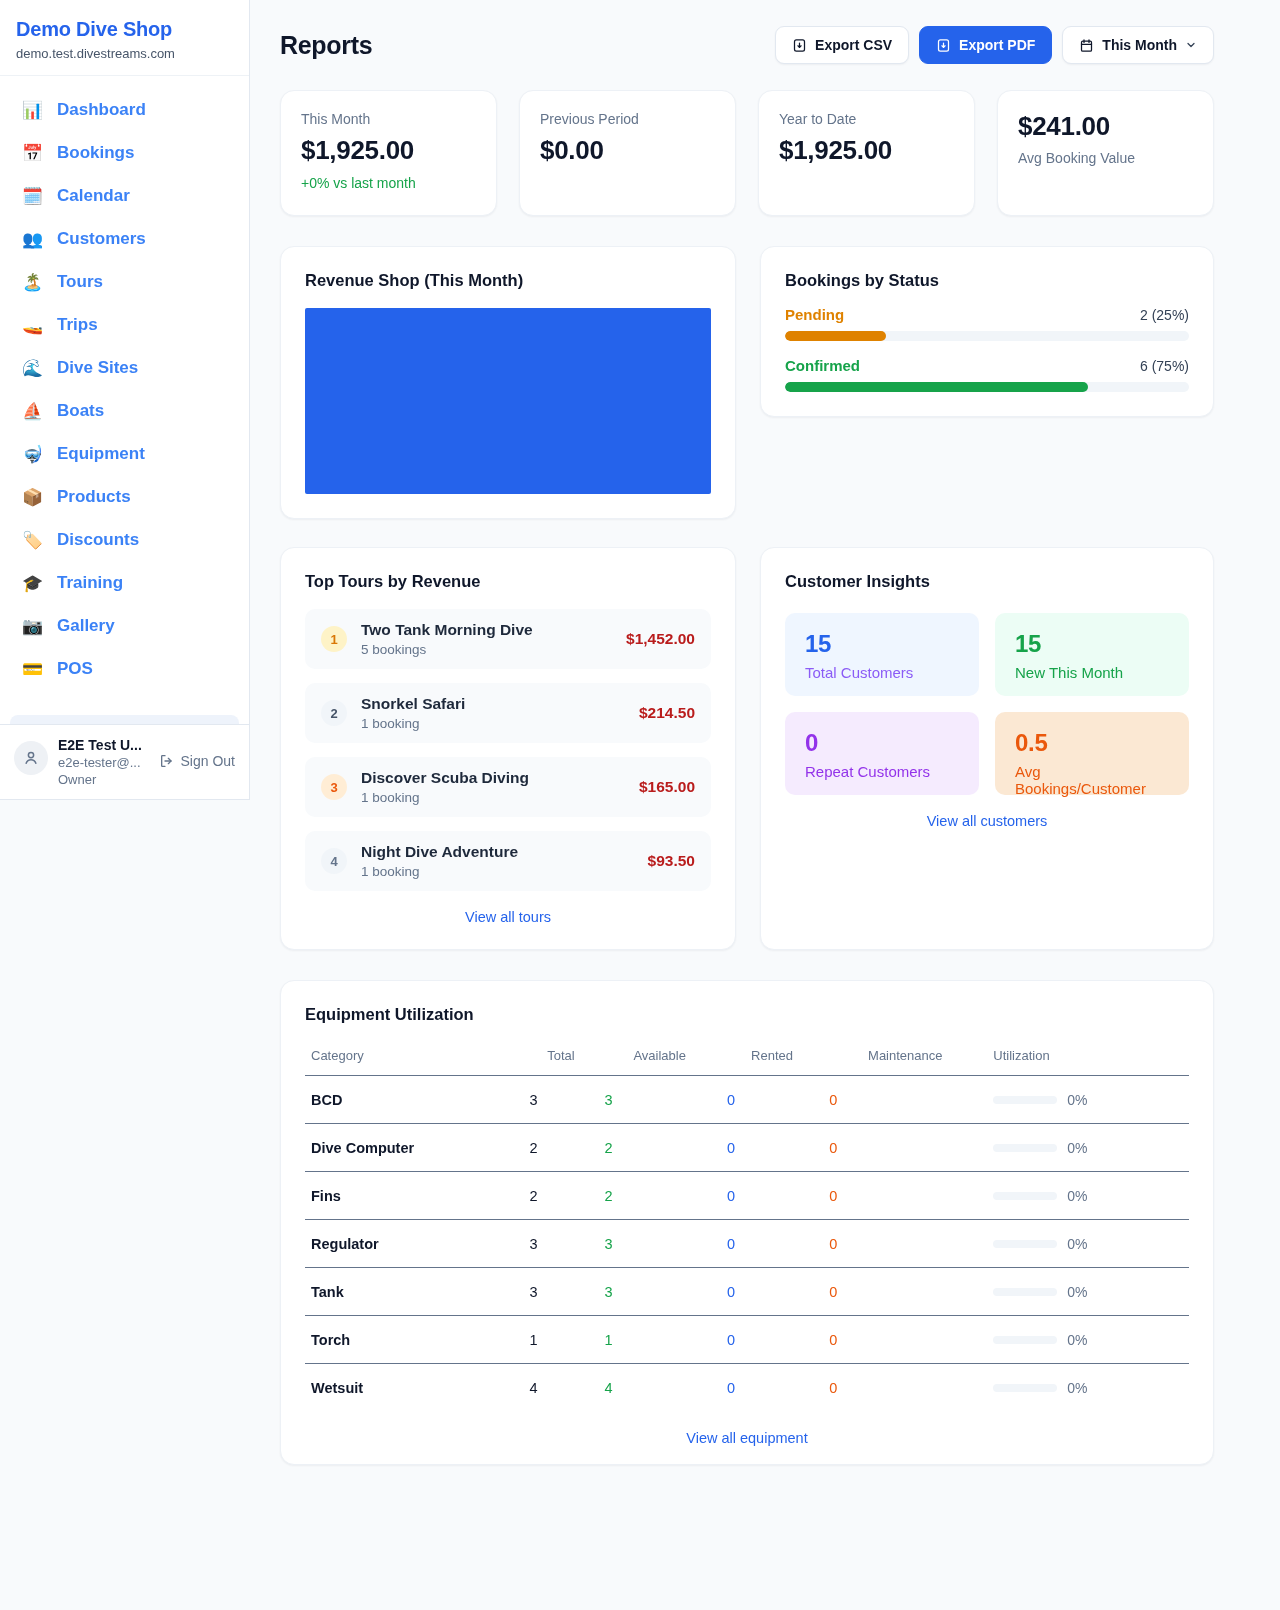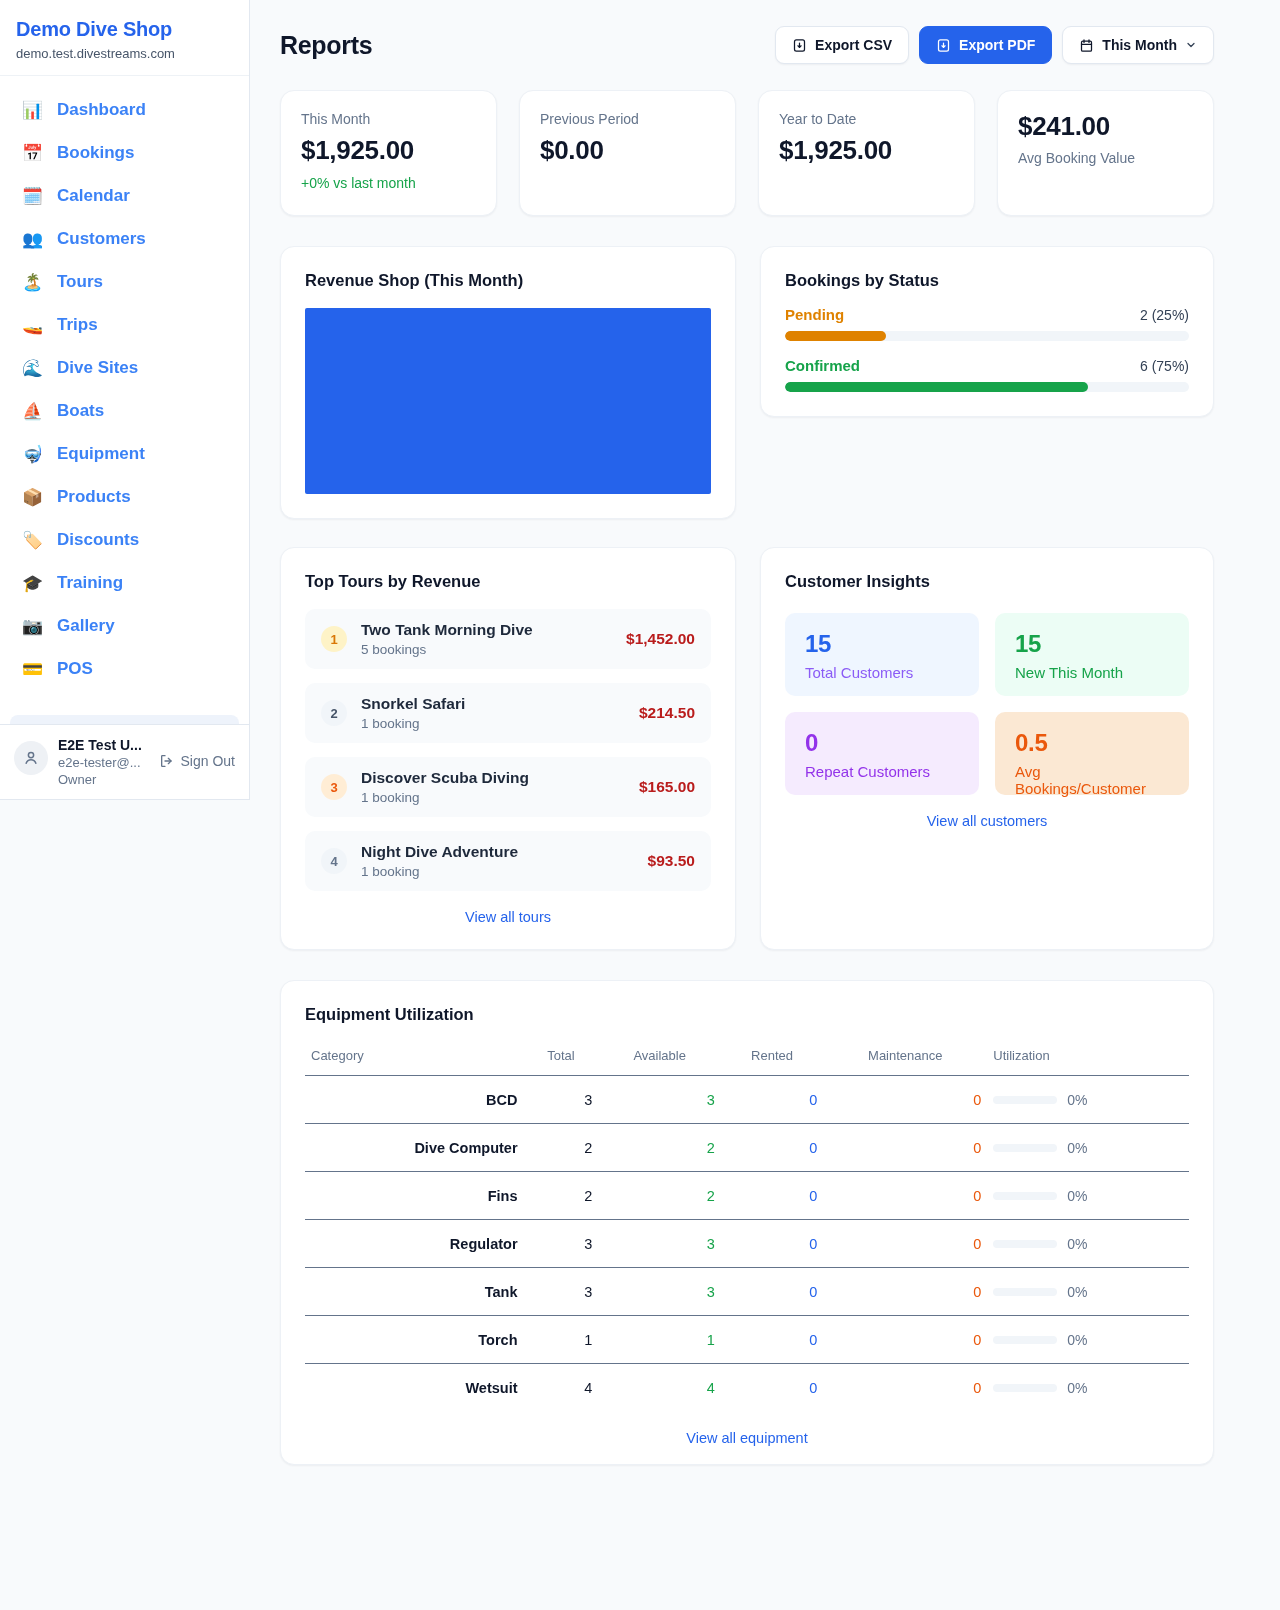--- a/index.html
+++ b/index.html
@@ -82,21 +82,21 @@
   .insight-tile { border-radius:10px; padding:17px 20px; height:83px; }
   .insight-value { font-size:24px; font-weight:800; letter-spacing:-.3px; }
   .insight-label { font-size:15px; font-weight:500; margin-top:6px; }
 
   
   .equip-card { margin-top:30px; padding:24px 24px 18px 24px; }
   table.equip { width:100%; border-collapse:collapse; margin-top:14px; }
   table.equip th { font-size:13px; font-weight:500; color:#64748b; text-align:center;
     padding:10px 6px 12px 6px; border-bottom:1px solid #64748b; }
   table.equip th.col-category, table.equip th.col-util { text-align:left; }
-  table.equip td { padding:0 6px; height:48px; font-size:14.5px; text-align:right;
+  table.equip td { padding:0 6px; height:48px; font-size:14.5px; text-align:left;
     border-bottom:1px solid #64748b; }
   table.equip tr:last-child td { border-bottom:none; }
   td.cell-category { text-align:left; font-weight:600; font-size:15px; color:#0f172a; }
   td.cell-available { color:#16a34a; }
   td.cell-rented { color:#2563eb; }
   td.cell-maintenance { color:#ea580c; }
   .util-wrap { display:flex; align-items:center; gap:10px; }
   .util-track { width:64px; height:8px; border-radius:5px; background:#f1f5f9; overflow:hidden; }
   .util-fill { height:100%; background:#2563eb; border-radius:5px; }
   .util-text { font-size:14px; color:#64748b; }

